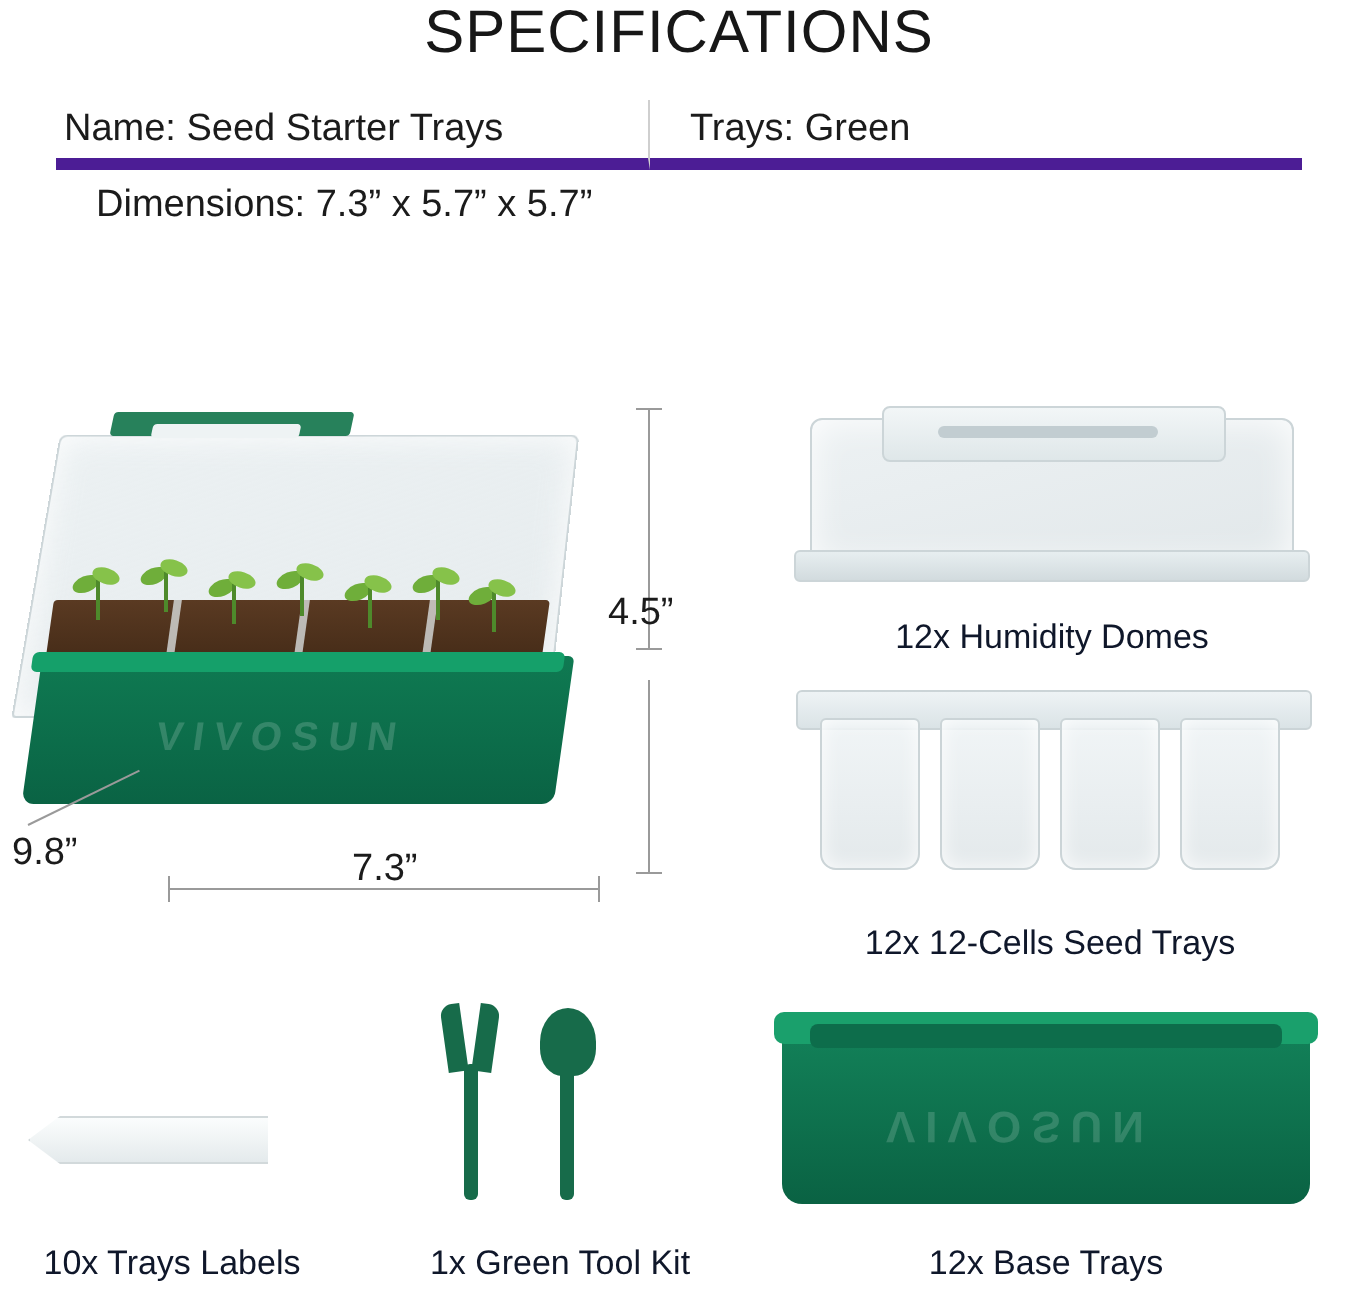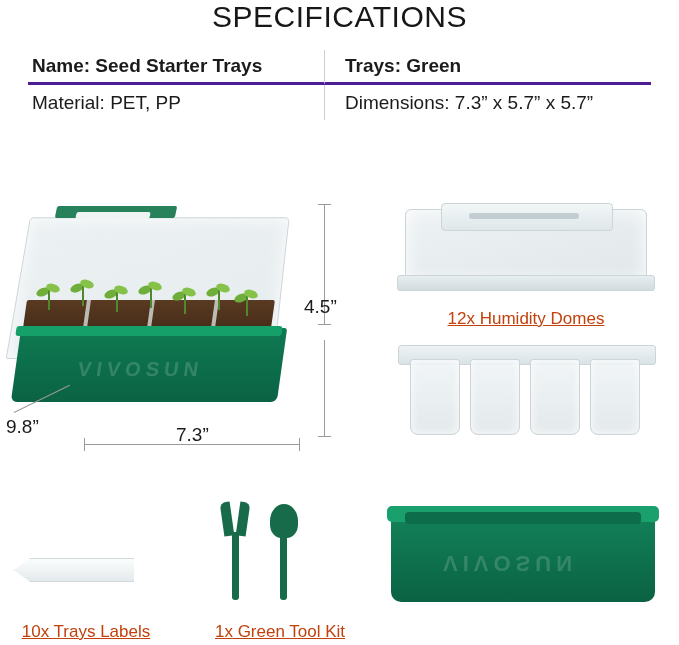--- a/index.html
+++ b/index.html
@@ -46,21 +46,21 @@
     grid-template-rows: 35px 35px;
   }
   .spec-cell {
     font-size: 19px;
     color: #1b1b1b;
     display: flex;
     align-items: center;
     padding-left: 4px;
     box-sizing: border-box;
   }
-  .spec-cell.r0 { border-bottom: 3px solid #4c1d95; font-weight: bold; }
+  .spec-cell.r0 { border-bottom: 6px solid #4c1d95; }
   .spec-cell.c0 { border-right: 1px solid #cfcfcf; }
   .spec-cell.c1 { padding-left: 20px; }
 
   
   .hero {
     position: absolute;
     left: 8px;
     top: 196px;
     width: 300px;
     height: 250px;
@@ -341,36 +341,34 @@
     border-radius: 3px;
   }
   .tool-head {
     position: absolute;
     background: #176b4a;
   }
 
   .caption {
     position: absolute;
     font-size: 17px;
-    color: #c2410c;
+    color: #0f172a;
     text-align: center;
-    text-decoration: underline;
   }
 </style>
 </head>
 <body>
 
 <div class="page">
 
   <div class="title">SPECIFICATIONS</div>
 
   <div class="spec-table">
     <div class="spec-cell r0 c0">Name: Seed Starter Trays</div>
     <div class="spec-cell r0 c1">Trays: Green</div>
-    <div class="spec-cell c0">Material: PET, PP</div>
     <div class="spec-cell c1">Dimensions: 7.3” x 5.7” x 5.7”</div>
   </div>
 
   <div class="hero">
     <div class="dome"></div>
     <div class="dome-top"></div>
     <div class="dome-vent"></div>
 
     <div class="soil"></div>
     <div class="soil-divider" style="left:76px;"></div>
@@ -427,27 +425,29 @@
   </div>
   <div class="caption" style="left:397px; top:309px; width:258px;">12x Humidity Domes</div>
 
   <div class="ct">
     <div class="ct-rim"></div>
     <div class="cell" style="left:12px;"></div>
     <div class="cell" style="left:72px;"></div>
     <div class="cell" style="left:132px;"></div>
     <div class="cell" style="left:192px;"></div>
   </div>
+  <div class="caption" style="left:390px; top:462px; width:270px;">12x 12-Cells Seed Trays</div>
 
   <div class="bt">
     <div class="bt-body"></div>
     <div class="bt-lip"></div>
     <div class="bt-inner"></div>
     <div class="bt-logo">VIVOSUN</div>
   </div>
+  <div class="caption" style="left:383px; top:622px; width:280px;">12x Base Trays</div>
 
   <div class="gl">
     <div class="gl-shape"></div>
   </div>
   <div class="caption" style="left:0px; top:622px; width:172px;">10x Trays Labels</div>
 
   <div class="tk">
     <div class="tool">
       <div class="tool-handle" style="left:18px; top:34px; height:68px;"></div>
       <div class="tool-head" style="left:8px; top:4px; width:10px; height:34px; border-radius:6px 0 0 0; transform:rotate(-8deg);"></div>

